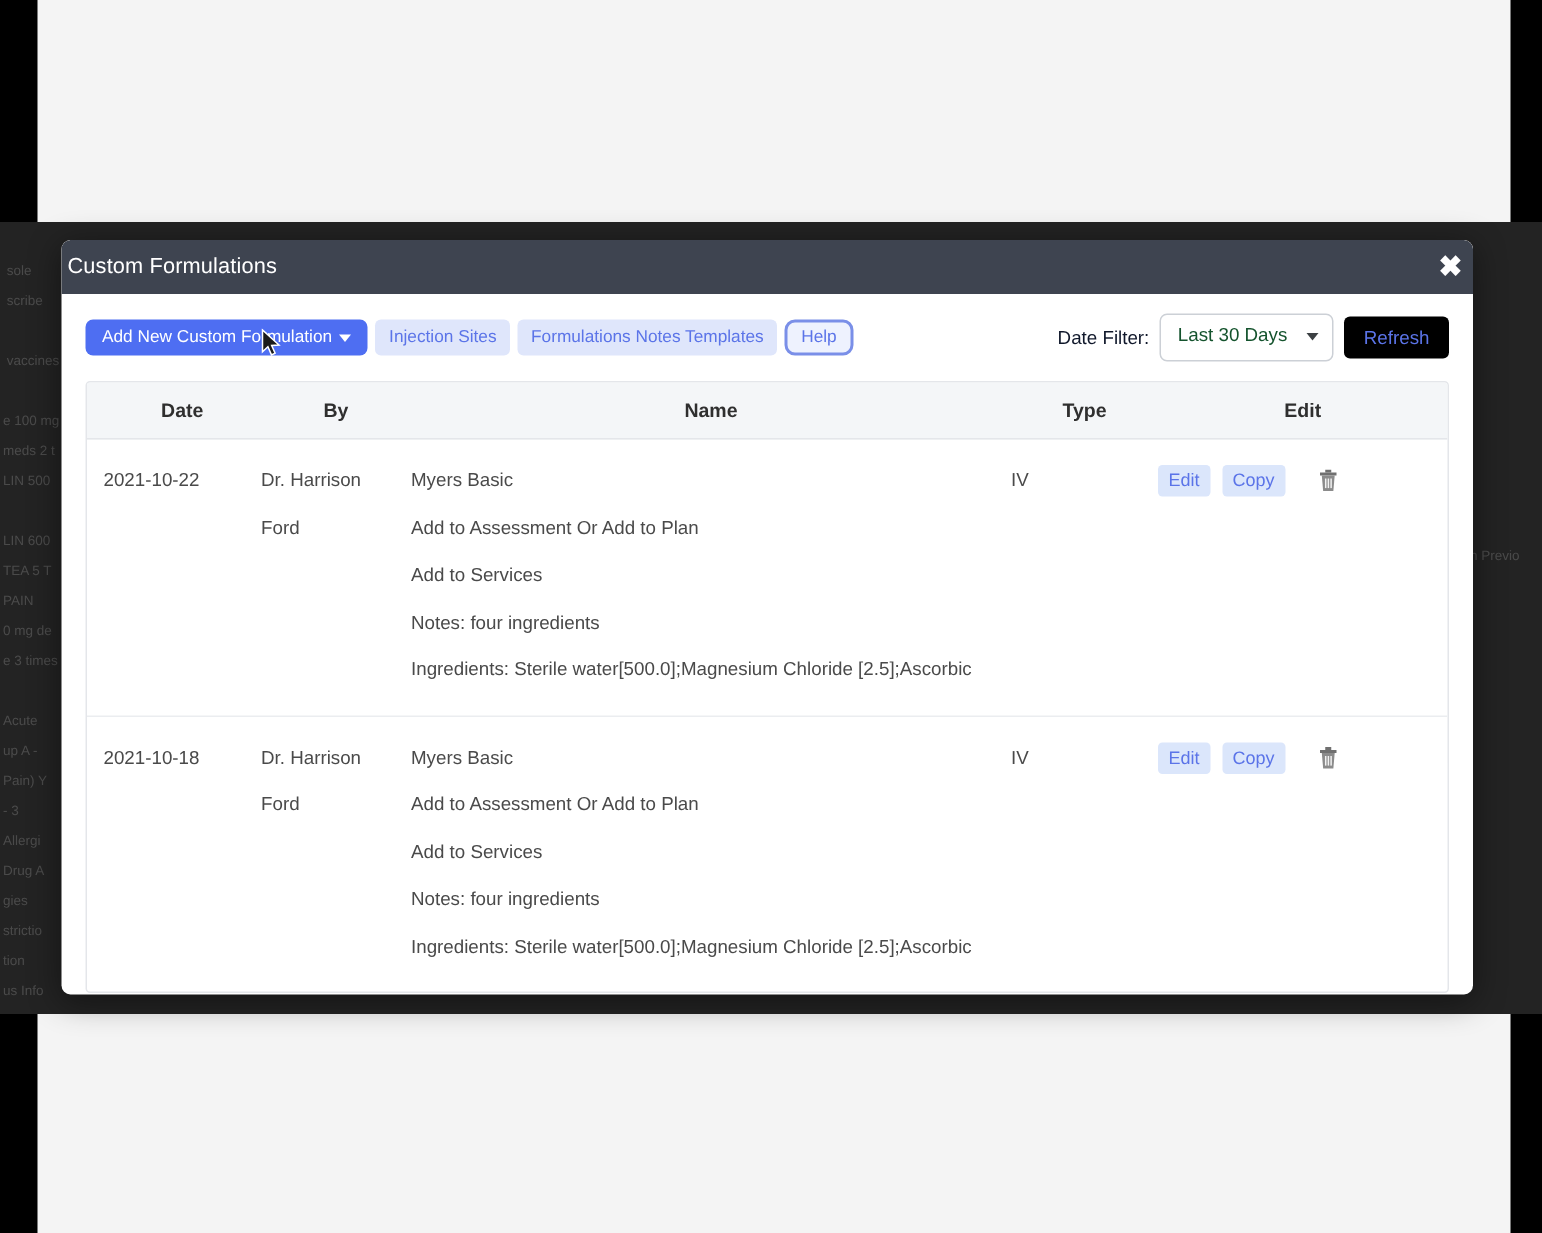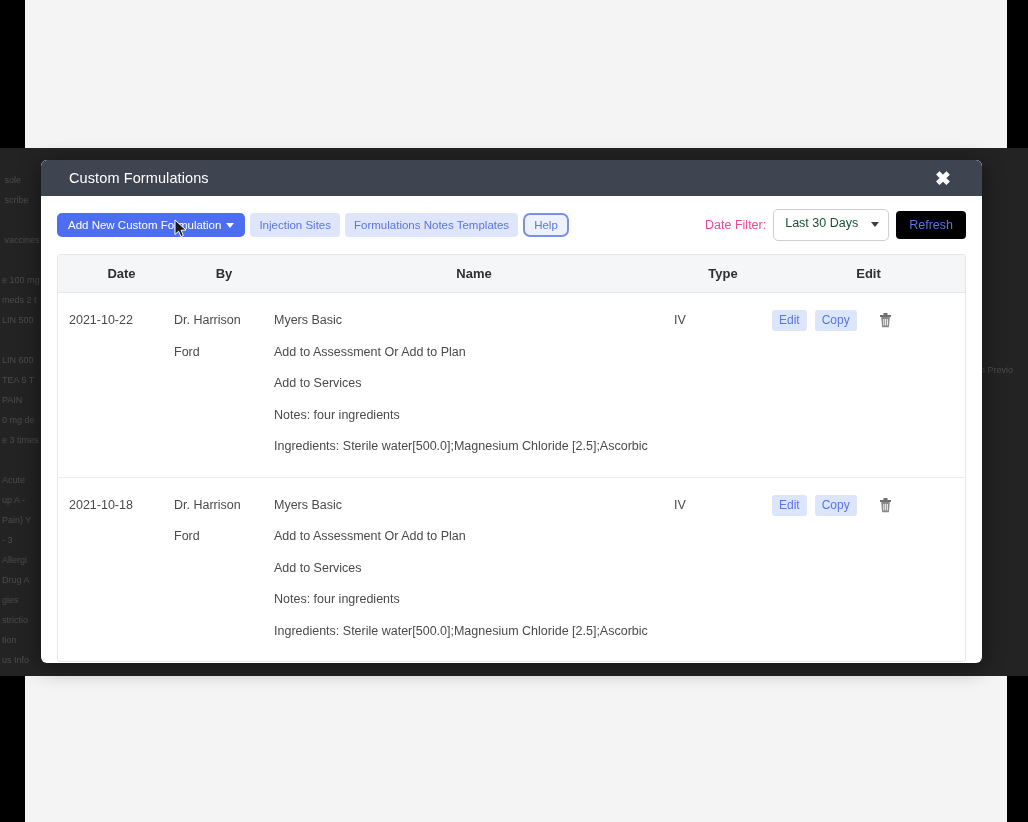--- a/index.html
+++ b/index.html
@@ -69,21 +69,21 @@
     box-shadow: 0 4px 22px rgba(0,0,0,.45);
     overflow: hidden;
   }
   .modal-header {
     height: 36px;
     background: #3e4450;
     border-radius: 6px 6px 0 0;
     display: flex;
     align-items: center;
     justify-content: space-between;
-    padding: 0 28px;
+    padding: 0 4px;
     box-sizing: border-box;
   }
   .modal-title {
     color: #ffffff;
     font-size: 14.5px;
     letter-spacing: .1px;
   }
   .close-icon {
     color: #ffffff;
     font-size: 19px;
@@ -151,21 +151,21 @@
     white-space: nowrap;
   }
   .btn-soft.focused {
     border: 2px solid #7a8fe8;
     border-radius: 7px;
     padding: 4px 9px;
     background: #eef2fe;
   }
   .filter-label {
     font-size: 12.5px;
-    color: #ec4899;
+    color: #0f172a;
     white-space: nowrap;
   }
   .date-select {
     appearance: none;
     -webkit-appearance: none;
     background: #ffffff;
     border: 1px solid #ccd0d6;
     border-radius: 5px;
     font-size: 12.5px;
     font-family: inherit;

